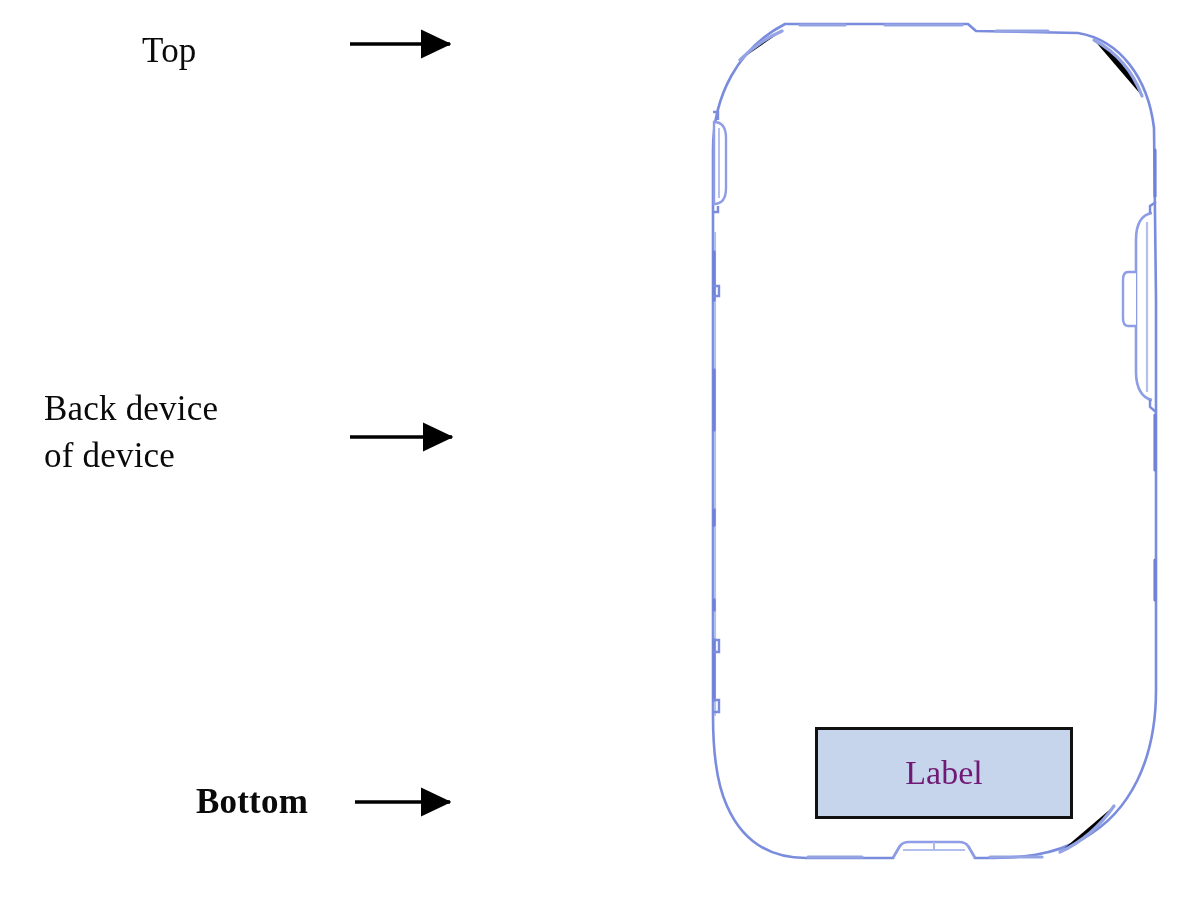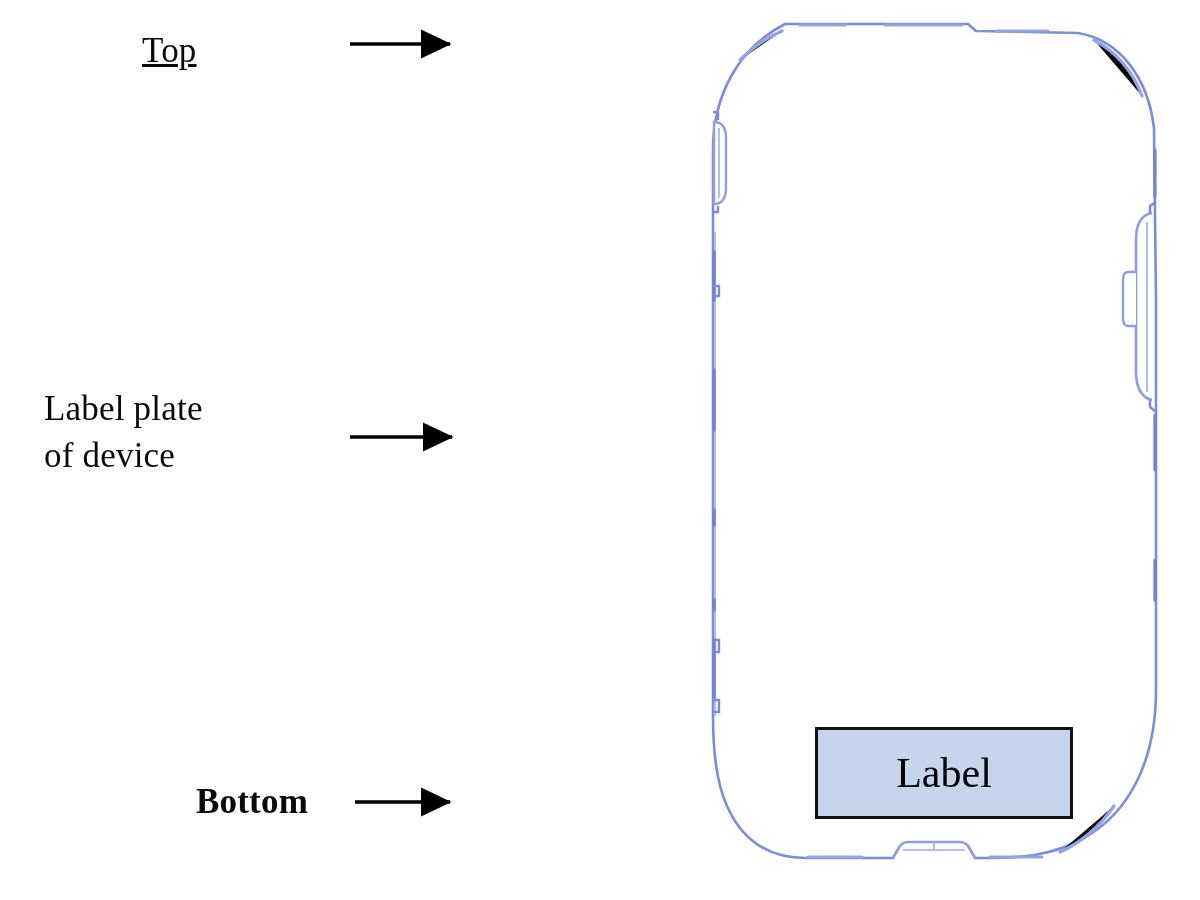--- a/index.html
+++ b/index.html
@@ -26,21 +26,21 @@
   
   .annot-label {
     position: absolute;
     color: #0a0a0a;
     font-family: "Liberation Serif", "DejaVu Serif", serif;
     font-size: 35px;
     line-height: 1.33;
     white-space: pre-line;
     letter-spacing: 0.2px;
   }
-  #label-top      { left: 142px; top: 28px; text-decoration: underline;  }
+  #label-top      { left: 142px; top: 28px;  }
   #label-back     { left: 44px;  top: 386px; }
   #label-bottom   { left: 196px; top: 779px; font-weight: bold; }
 
   
   .arrow-group { pointer-events: none; }
 
   
   #label-box {
     position: absolute;
     left: 815px;
@@ -48,23 +48,23 @@
     width: 258px;
     height: 92px;
     box-sizing: border-box;
     background: #c6d4ec;
     border: 3px solid #111111;
     display: flex;
     align-items: center;
     justify-content: center;
   }
   #label-box-text {
-    color: #000000;
+    color: #701a75;
     font-family: "Liberation Serif", "DejaVu Serif", serif;
-    font-size: 42px;
+    font-size: 34px;
     line-height: 1;
   }
 </style>
 </head>
 <body>
 
 <svg id="canvas" viewBox="0 0 1200 900" xmlns="http://www.w3.org/2000/svg">
 
   <defs>
     <marker id="arrowhead" markerWidth="9" markerHeight="9" refX="8.6" refY="4.5" orient="auto" markerUnits="strokeWidth">
@@ -172,20 +172,20 @@
 
   <g class="arrow-group">
     <line x1="350" y1="44" x2="450" y2="44" stroke="#000000" stroke-width="3.4" marker-end="url(#arrowhead)"></line>
     <line x1="350" y1="437" x2="452" y2="437" stroke="#000000" stroke-width="3.4" marker-end="url(#arrowhead)"></line>
     <line x1="355" y1="802" x2="450" y2="802" stroke="#000000" stroke-width="3.4" marker-end="url(#arrowhead)"></line>
   </g>
 </svg>
 
 <div class="annot-label" id="label-top">Top</div>
 
-<div class="annot-label" id="label-back">Label plate
+<div class="annot-label" id="label-back">Back device
 of device</div>
 
 <div class="annot-label" id="label-bottom">Bottom</div>
 
 <div id="label-box">
   <span id="label-box-text">Label</span>
 </div>
 
 </body></html>

